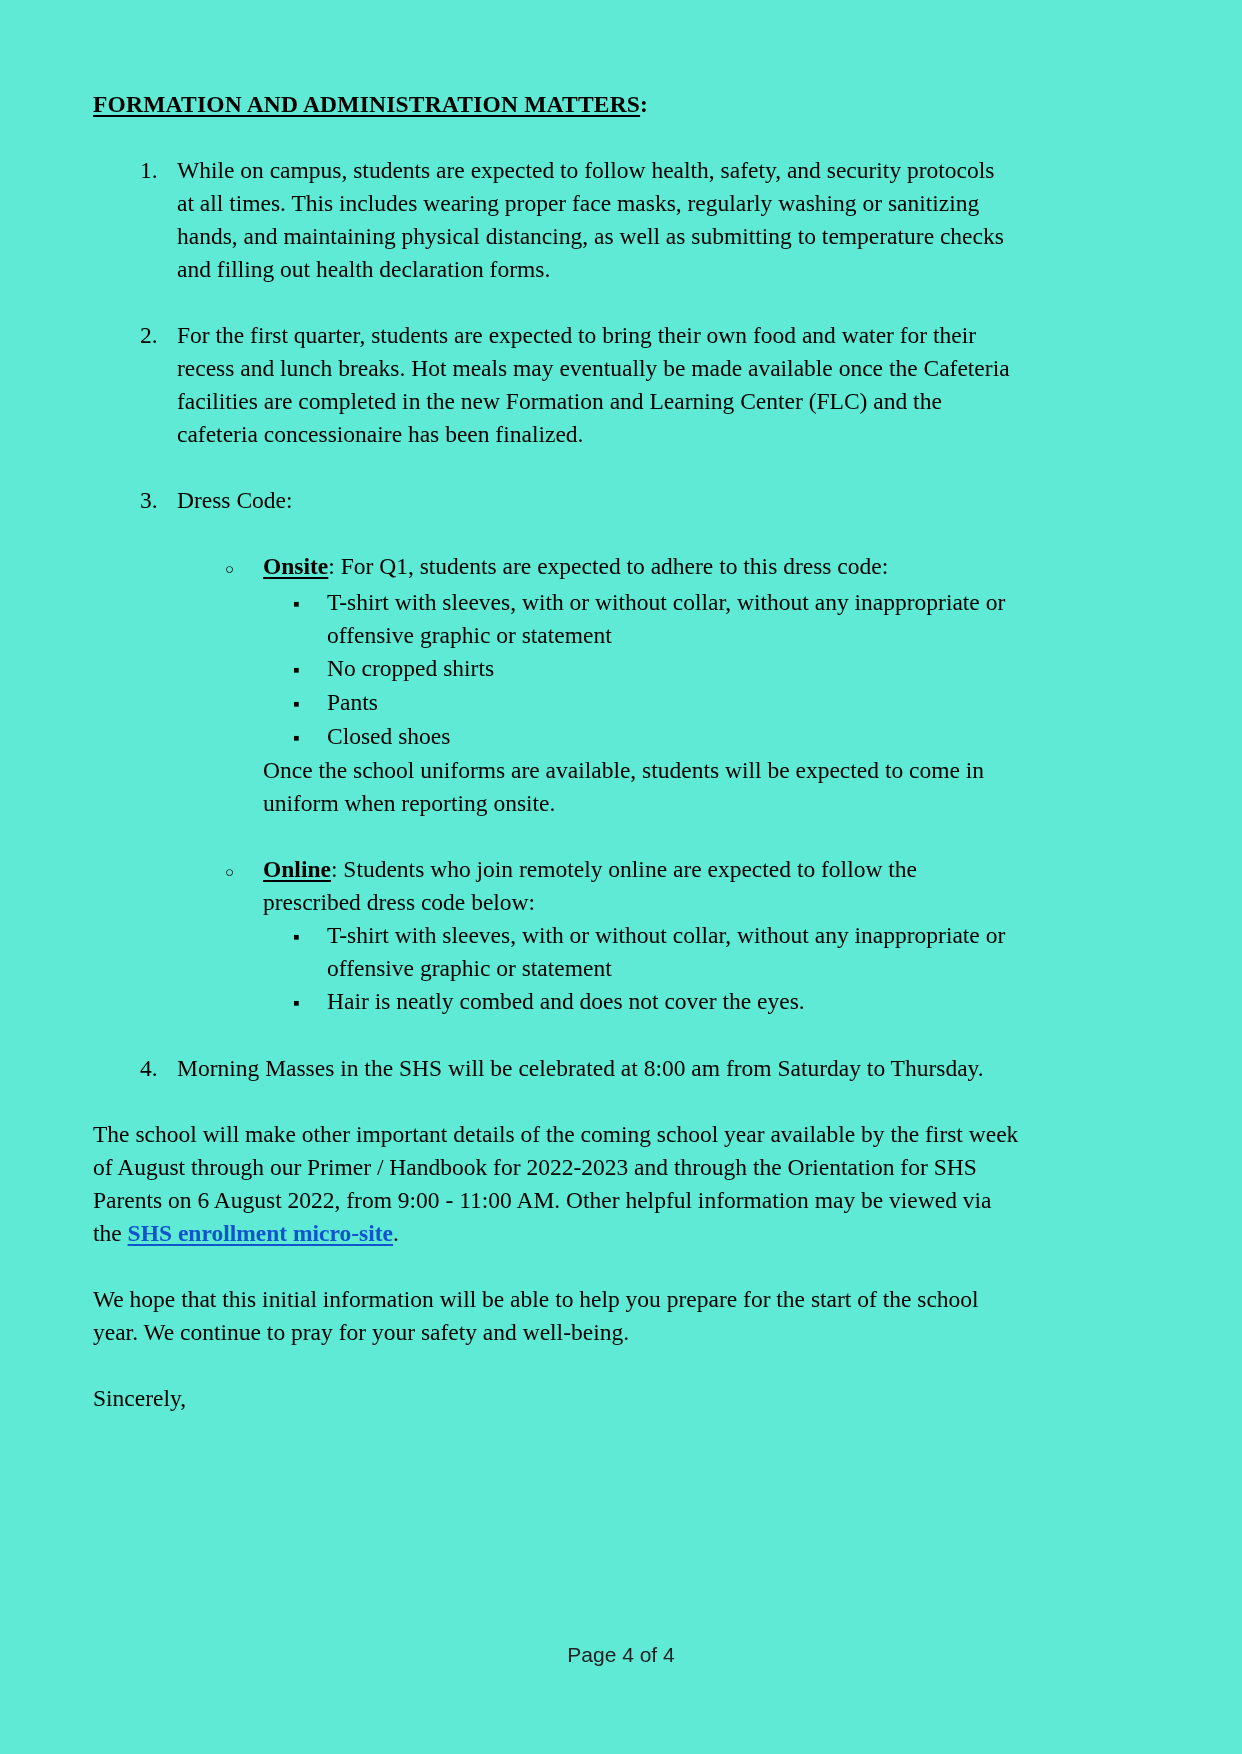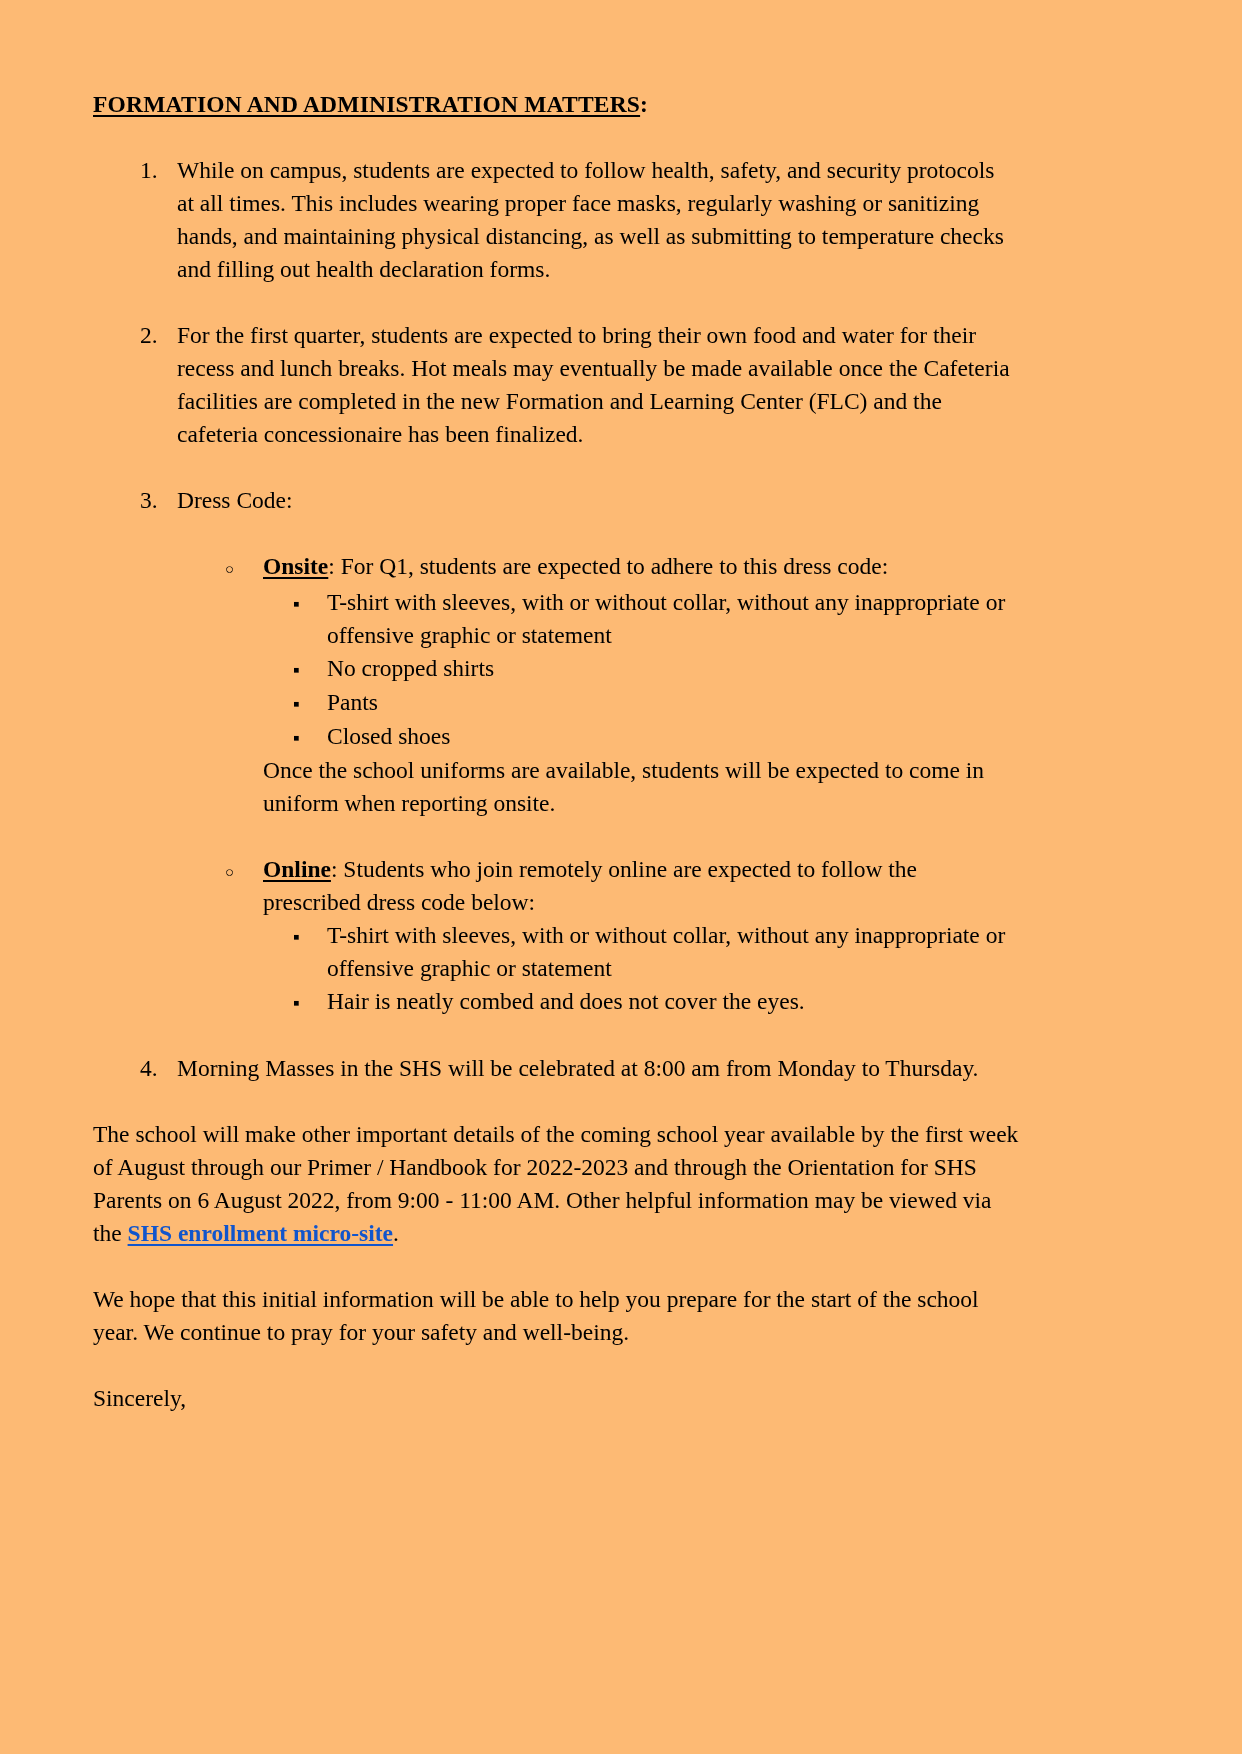--- a/index.html
+++ b/index.html
@@ -4,21 +4,21 @@
 <style>
   html, body {
     margin: 0;
     padding: 0;
     background: #ffffff;
   }
   .page {
     position: relative;
     width: 1242px;
     height: 1754px;
-    background: #fdba74;
+    background: #5eead4;
     box-sizing: border-box;
     padding: 88px 93px 0 93px;
     font-family: "Liberation Serif", serif;
     font-size: 23.5px;
     line-height: 33px;
     color: #000000;
     overflow: hidden;
   }
   h1.doc-heading {
     margin: 0;
@@ -145,24 +145,25 @@
     <span class="marker square"></span>
     <span class="l3text">T-shirt with sleeves, with or without collar, without any inappropriate or offensive graphic or statement</span>
   </div>
   <div class="row l3">
     <span class="marker square"></span>
     <span class="l3text">Hair is neatly combed and does not cover the eyes.</span>
   </div>
 
   <div class="row l1 gap">
     <span class="num">4.</span>
-    <span class="itext">Morning Masses in the SHS will be celebrated at 8:00 am from Monday to Thursday.</span>
+    <span class="itext">Morning Masses in the SHS will be celebrated at 8:00 am from Saturday to Thursday.</span>
   </div>
 
   <p class="para gap"><span>The school will make other important details of the coming school year available by the first week of August through our Primer / Handbook for 2022-2023 and through the Orientation for SHS Parents on 6 August 2022, from 9:00 - 11:00 AM. Other helpful information may be viewed via the </span><a class="doc-link">SHS enrollment micro-site</a><span>.</span></p>
 
   <p class="para gap">We hope that this initial information will be able to help you prepare for the start of the school year. We continue to pray for your safety and well-being.</p>
 
   <p class="para gap">Sincerely,</p>
 
 
+  <div class="footer">Page 4 of 4</div>
 
 </div>
 
 </body></html>

